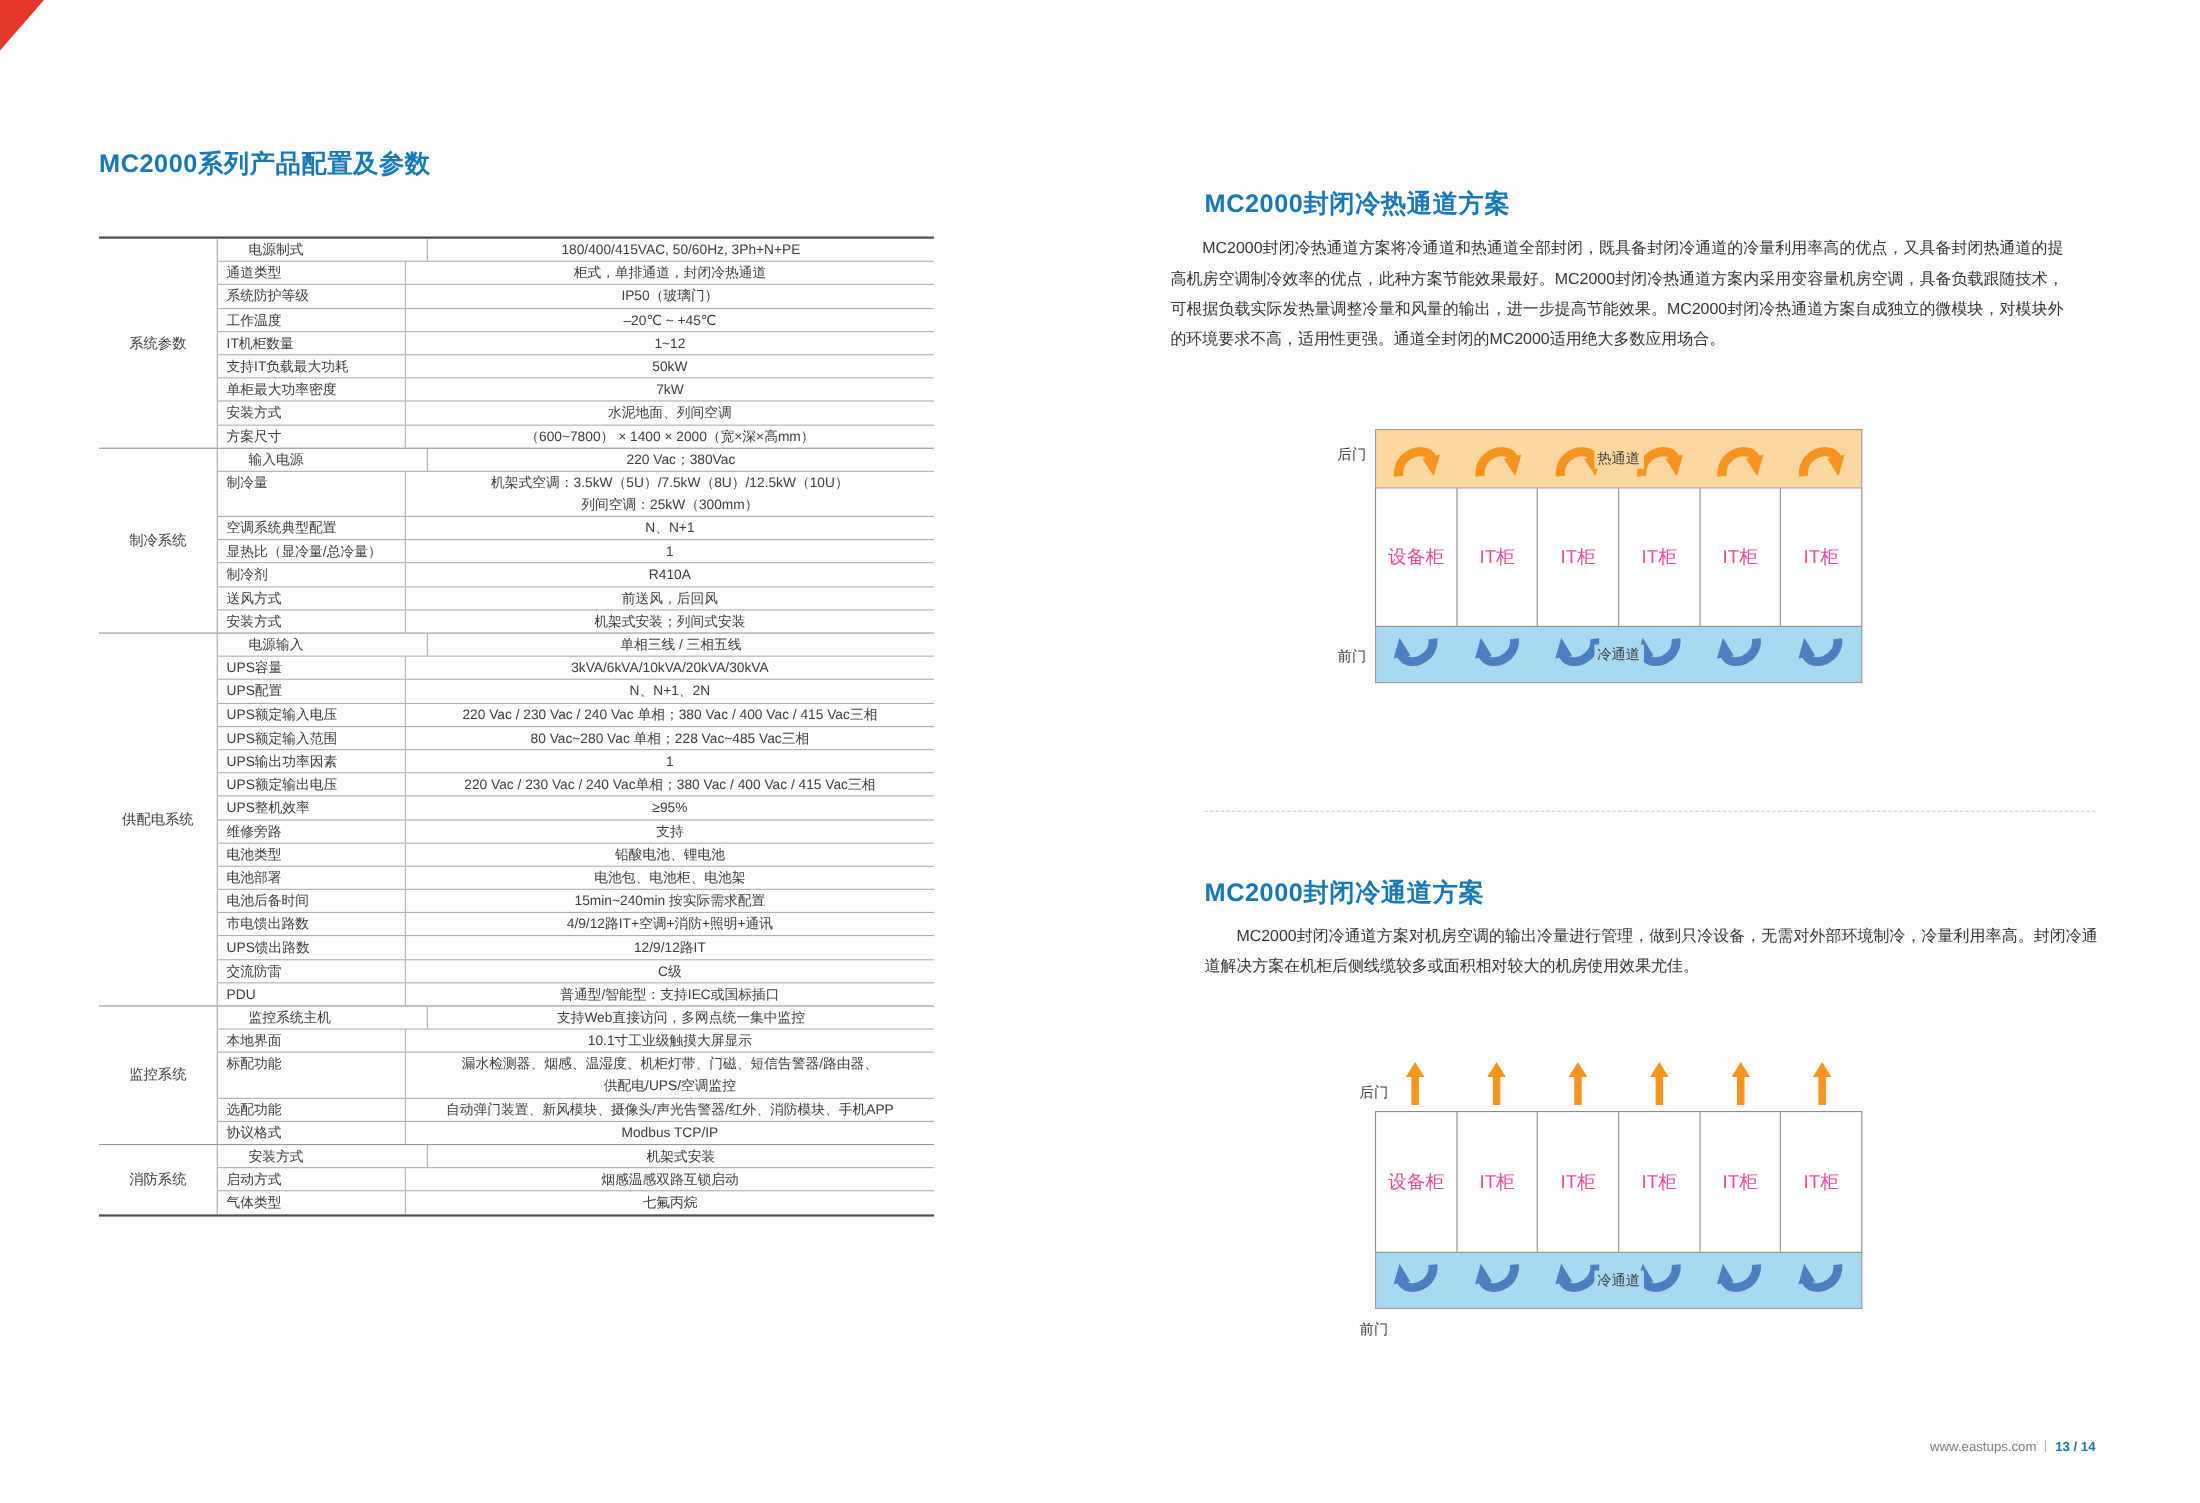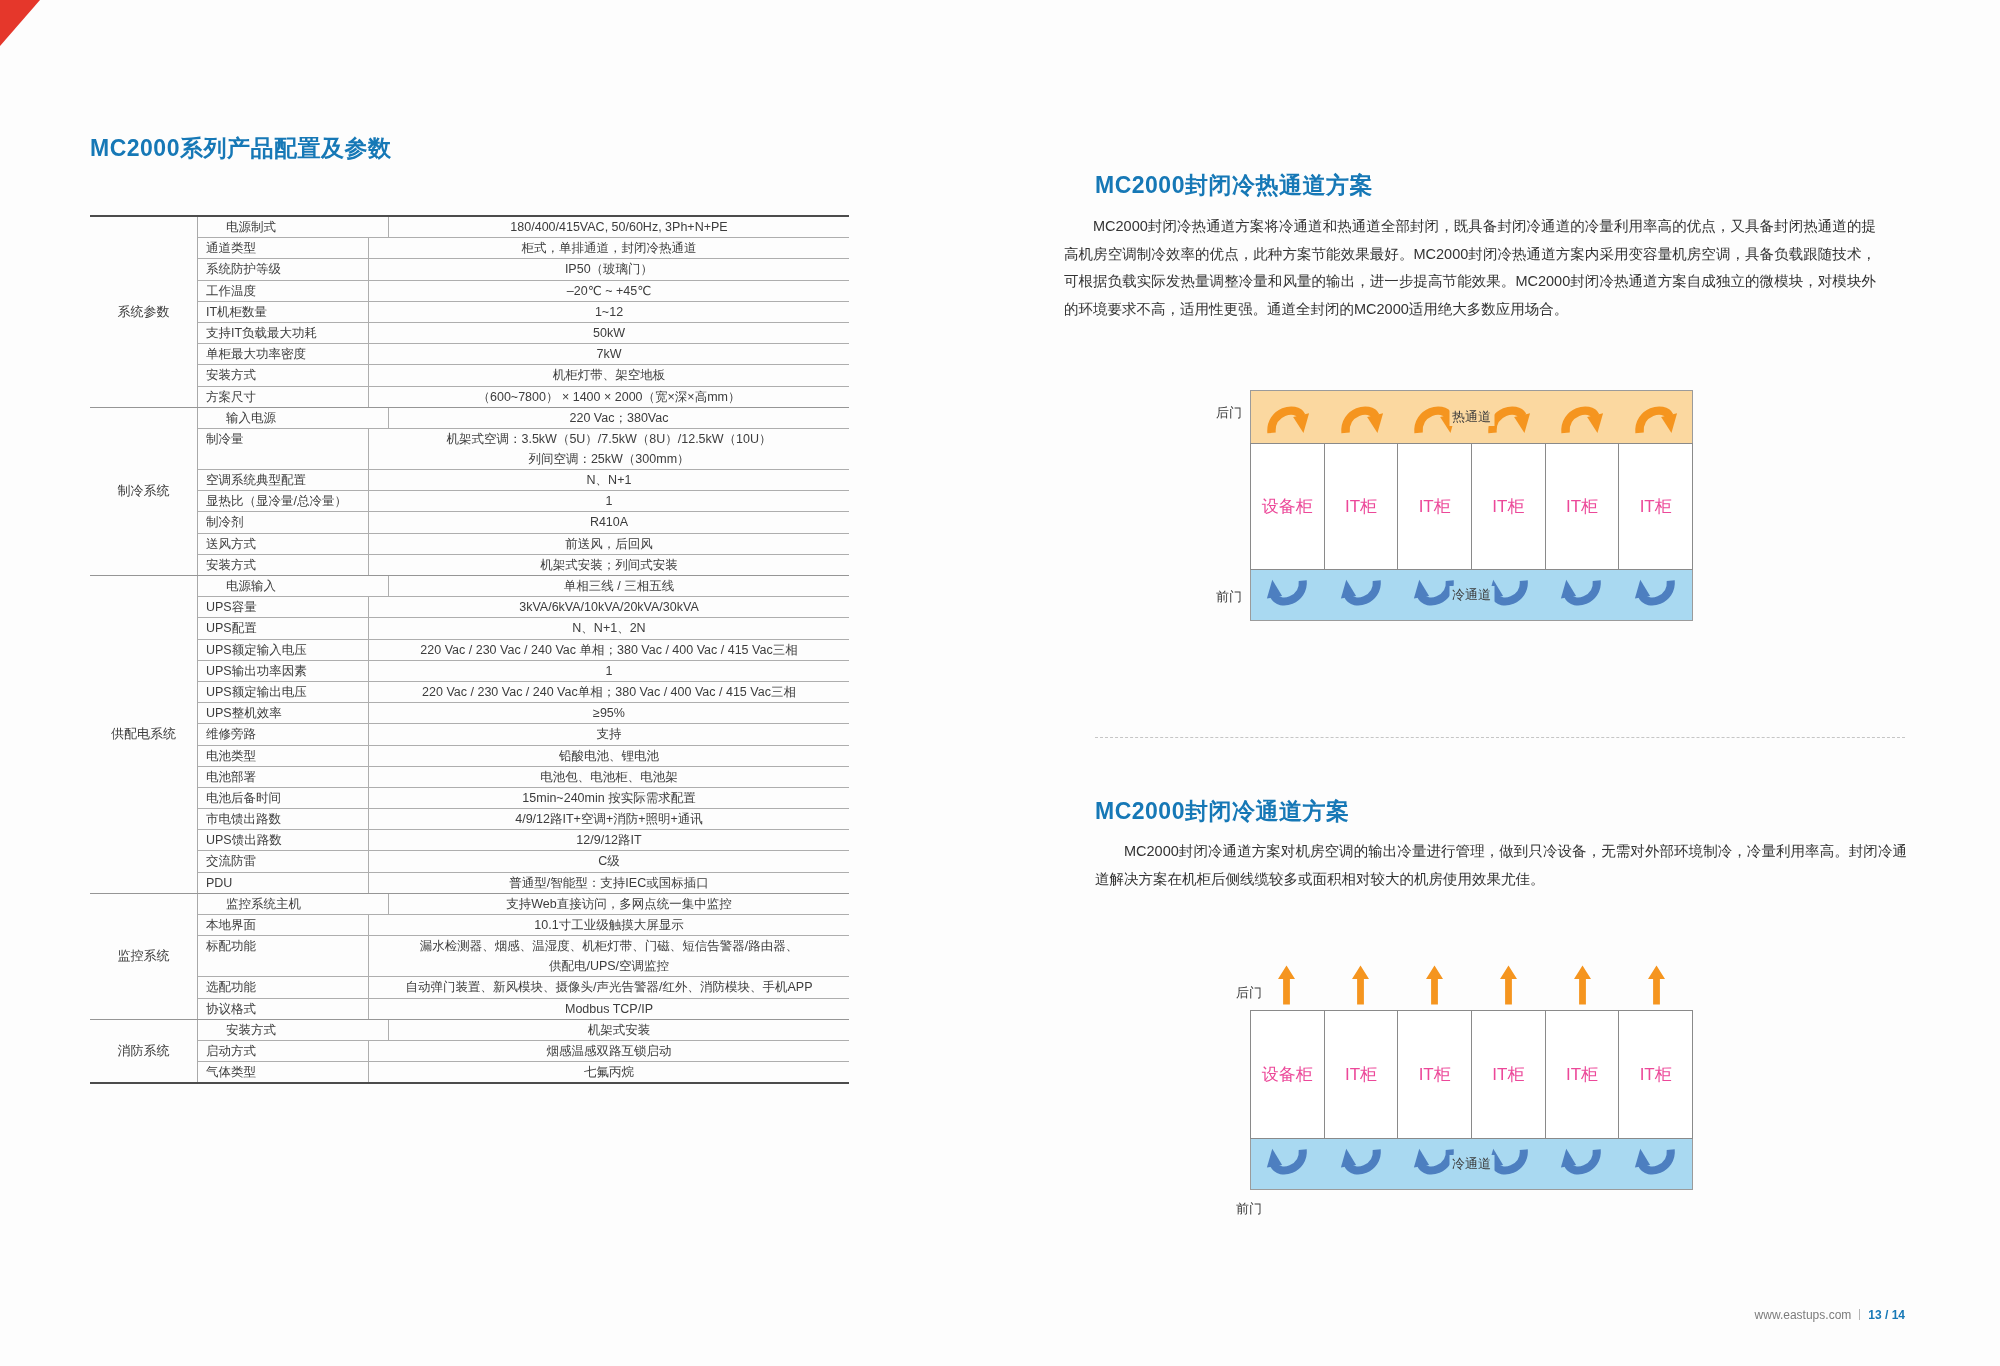--- a/index.html
+++ b/index.html
@@ -114,21 +114,21 @@
         <div class="row">
           <div class="rlabel">支持IT负载最大功耗</div>
           <div class="rvalue">50kW</div>
         </div>
         <div class="row">
           <div class="rlabel">单柜最大功率密度</div>
           <div class="rvalue">7kW</div>
         </div>
         <div class="row">
           <div class="rlabel">安装方式</div>
-          <div class="rvalue">机柜灯带、架空地板</div>
+          <div class="rvalue">水泥地面、列间空调</div>
         </div>
         <div class="row">
           <div class="rlabel">方案尺寸</div>
           <div class="rvalue">（600~7800） × 1400 × 2000（宽×深×高mm）</div>
         </div>
       </div>
     </div>
     <div class="sec">
       <div class="cat">制冷系统</div>
       <div class="rows">
@@ -174,20 +174,24 @@
           <div class="rlabel">UPS容量</div>
           <div class="rvalue">3kVA/6kVA/10kVA/20kVA/30kVA</div>
         </div>
         <div class="row">
           <div class="rlabel">UPS配置</div>
           <div class="rvalue">N、N+1、2N</div>
         </div>
         <div class="row">
           <div class="rlabel">UPS额定输入电压</div>
           <div class="rvalue">220 Vac / 230 Vac / 240 Vac 单相；380 Vac / 400 Vac / 415 Vac三相</div>
+        </div>
+        <div class="row">
+          <div class="rlabel">UPS额定输入范围</div>
+          <div class="rvalue">80 Vac~280 Vac 单相；228 Vac~485 Vac三相</div>
         </div>
         <div class="row">
           <div class="rlabel">UPS输出功率因素</div>
           <div class="rvalue">1</div>
         </div>
         <div class="row">
           <div class="rlabel">UPS额定输出电压</div>
           <div class="rvalue">220 Vac / 230 Vac / 240 Vac单相；380 Vac / 400 Vac / 415 Vac三相</div>
         </div>
         <div class="row">

